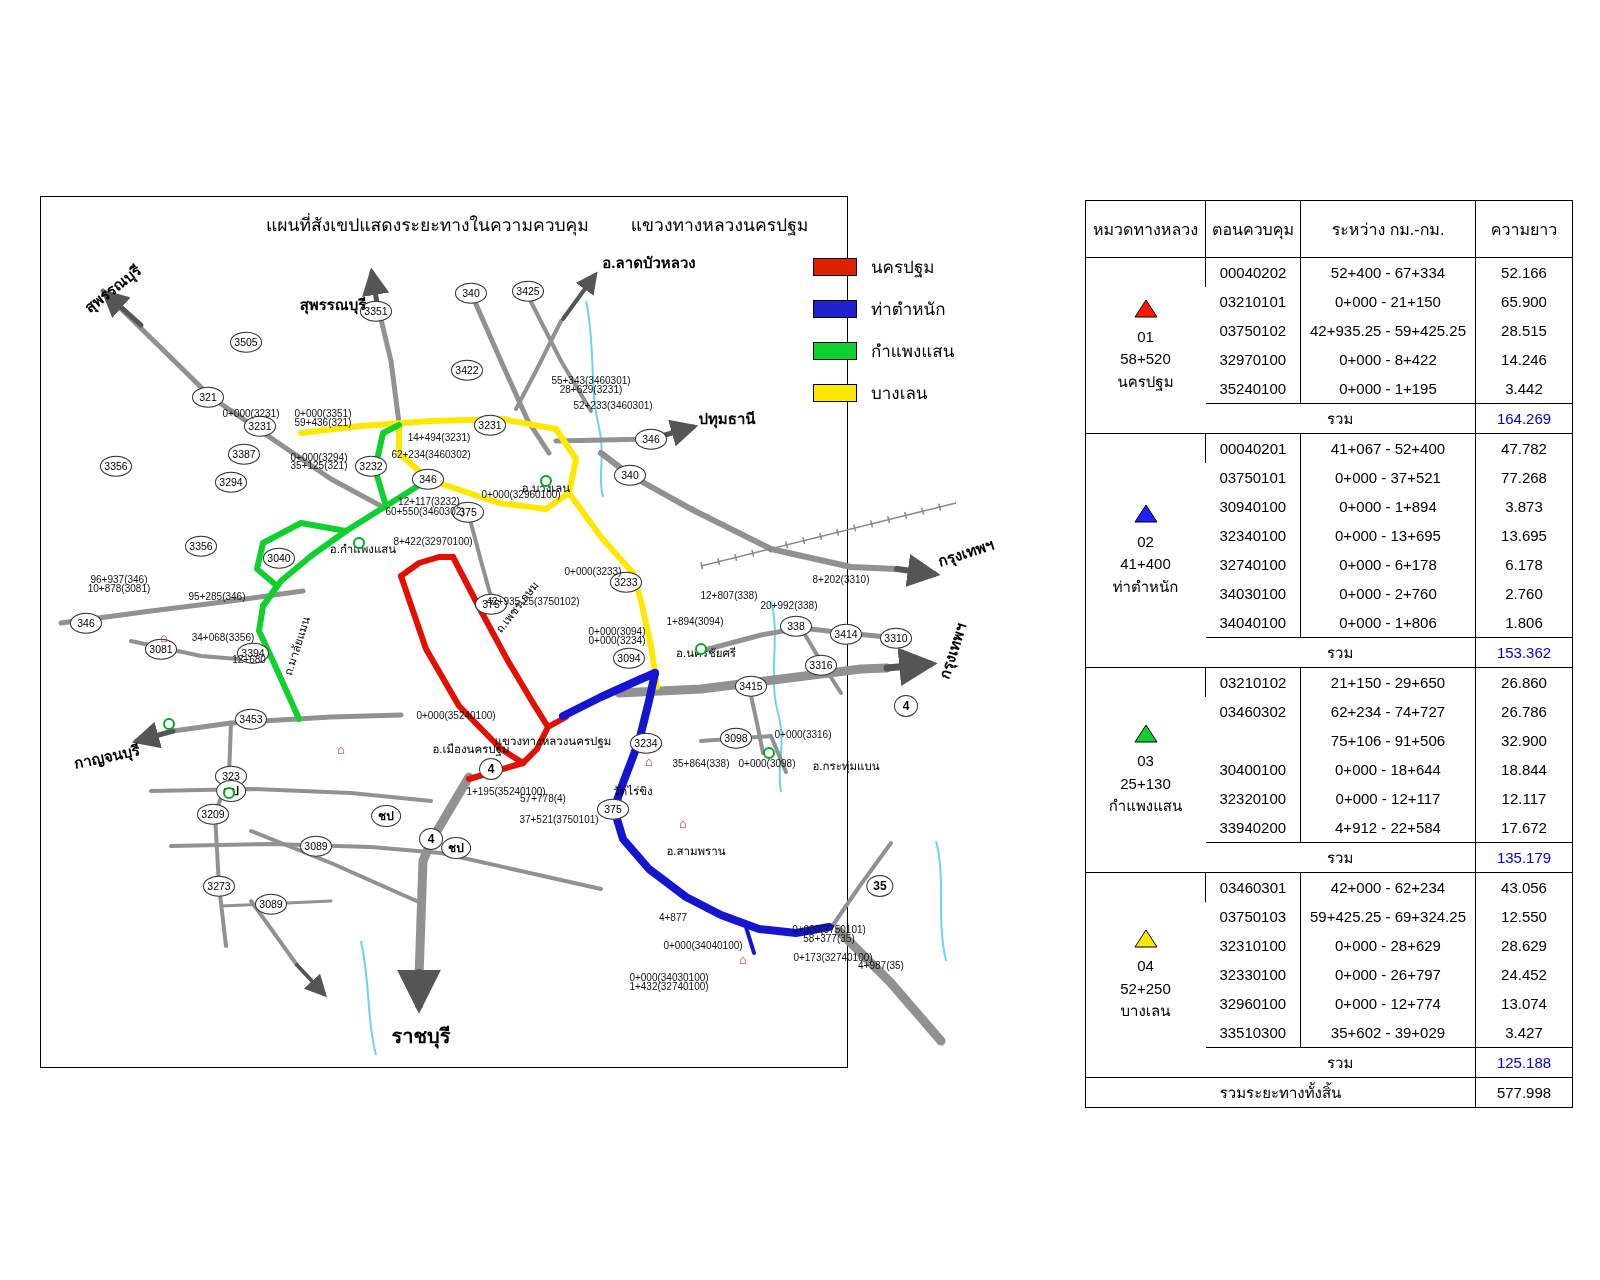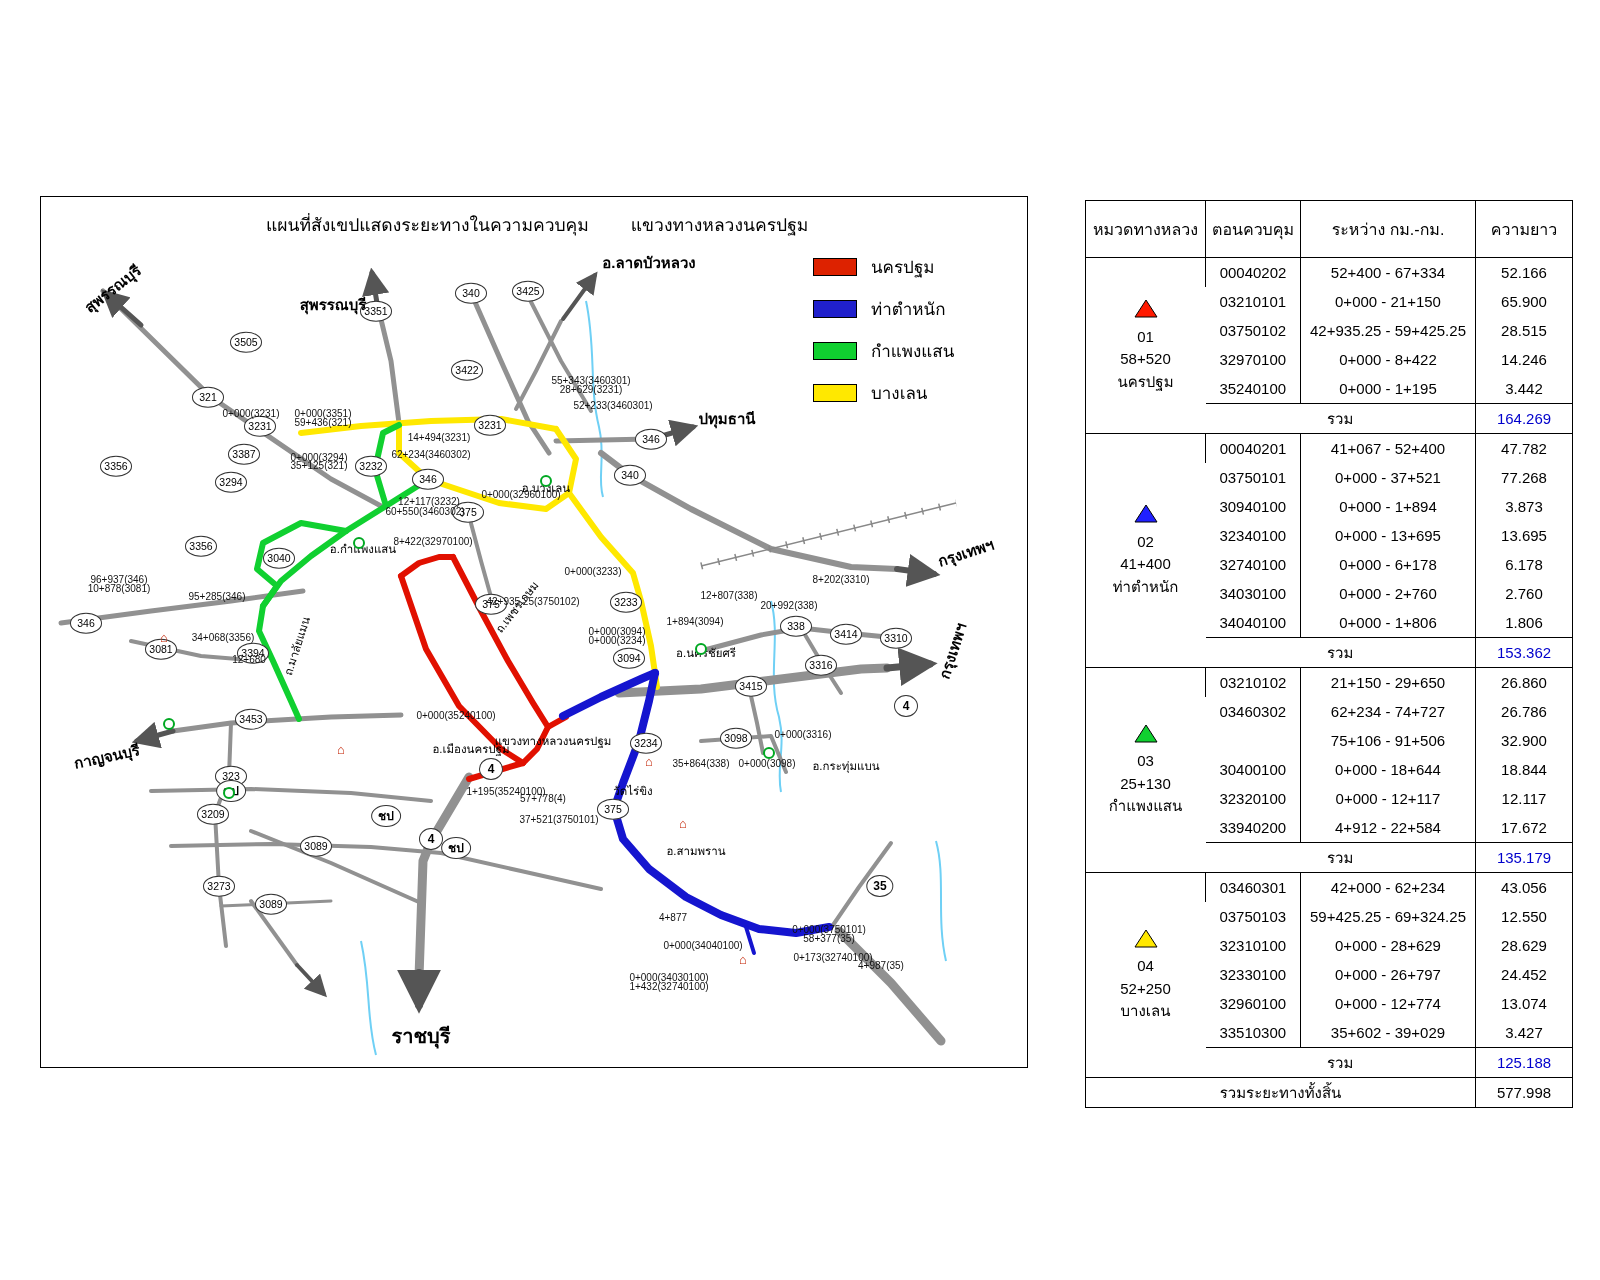--- a/index.html
+++ b/index.html
@@ -1,20 +1,20 @@
 <!DOCTYPE html>
 <html><head>
 <meta charset="utf-8">
 <style>
   html,body{margin:0;padding:0;background:#fff;}
   body{font-family:"Liberation Sans",sans-serif;color:#000;}
   .page{position:relative;width:1600px;height:1280px;background:#fff;overflow:hidden;}
 
   
-  .map-frame{position:absolute;left:40px;top:196px;width:988px;height:872px;border:1.5px solid #000;box-sizing:border-box;}
+  .map-frame{position:absolute;left:40px;top:196px;width:808px;height:872px;border:1.5px solid #000;box-sizing:border-box;}
   .map-title{position:absolute;left:225px;top:14px;font-size:17.5px;white-space:nowrap;z-index:6;}
   .map-title .t2{margin-left:42px;}
   .map-svg{position:absolute;left:0;top:0;width:1020px;height:872px;}
   .map-overlay{position:absolute;left:0;top:0;width:1020px;height:872px;z-index:5;}
 
   
   .legend{position:absolute;left:772px;top:56px;z-index:7;}
   .legend-row{display:flex;align-items:center;margin-bottom:15px;}
   .legend-swatch{display:inline-block;width:42px;height:16px;border:1.5px solid #000;margin-right:14px;}
   .legend-label{font-size:17px;}
@@ -155,21 +155,21 @@
         <div class="shield" style="left: 330px; top: 269px;">3232</div>
         <div class="shield" style="left: 387px; top: 282px;">346</div>
         <div class="shield" style="left: 610px; top: 242px;">346</div>
         <div class="shield" style="left: 589px; top: 278px;">340</div>
         <div class="shield" style="left: 427px; top: 315px;">375</div>
         <div class="shield" style="left: 160px; top: 349px;">3356</div>
         <div class="shield" style="left: 238px; top: 361px;">3040</div>
         <div class="shield" style="left: 45px; top: 426px;">346</div>
         <div class="shield" style="left: 120px; top: 452px;">3081</div>
         <div class="shield" style="left: 212px; top: 456px;">3394</div>
-        <div class="shield" style="left: 585px; top: 405px;">3233</div>
+        <div class="shield" style="left: 585px; top: 385px;">3233</div>
         <div class="shield" style="left: 588px; top: 461px;">3094</div>
         <div class="shield" style="left: 755px; top: 429px;">338</div>
         <div class="shield" style="left: 805px; top: 437px;">3414</div>
         <div class="shield" style="left: 855px; top: 441px;">3310</div>
         <div class="shield" style="left: 780px; top: 468px;">3316</div>
         <div class="shield" style="left: 710px; top: 489px;">3415</div>
         <div class="shield shield-sm" style="left: 865px; top: 509px;">4</div>
         <div class="shield" style="left: 695px; top: 541px;">3098</div>
         <div class="shield" style="left: 210px; top: 522px;">3453</div>
         <div class="shield" style="left: 190px; top: 579px;">323</div>

